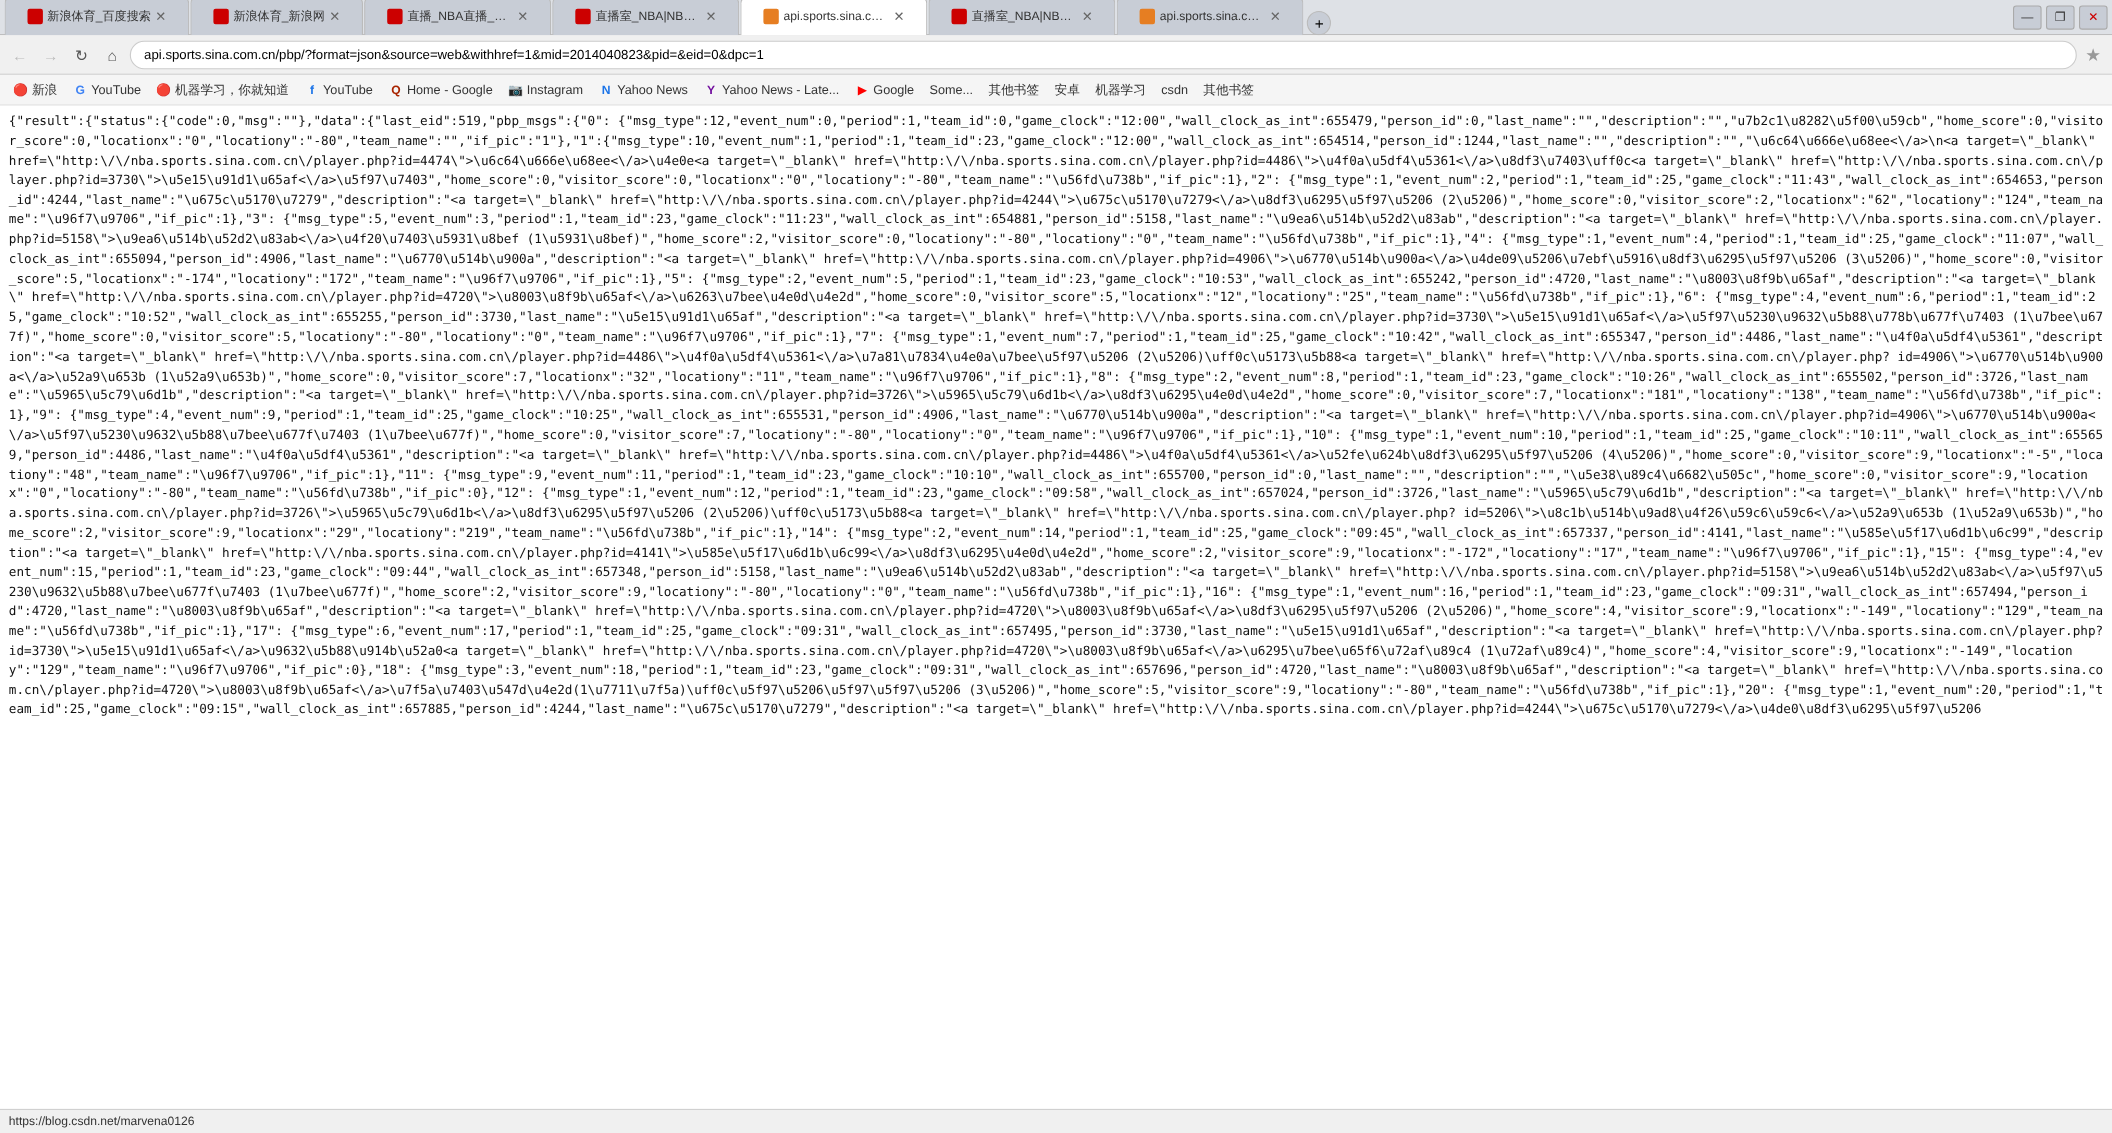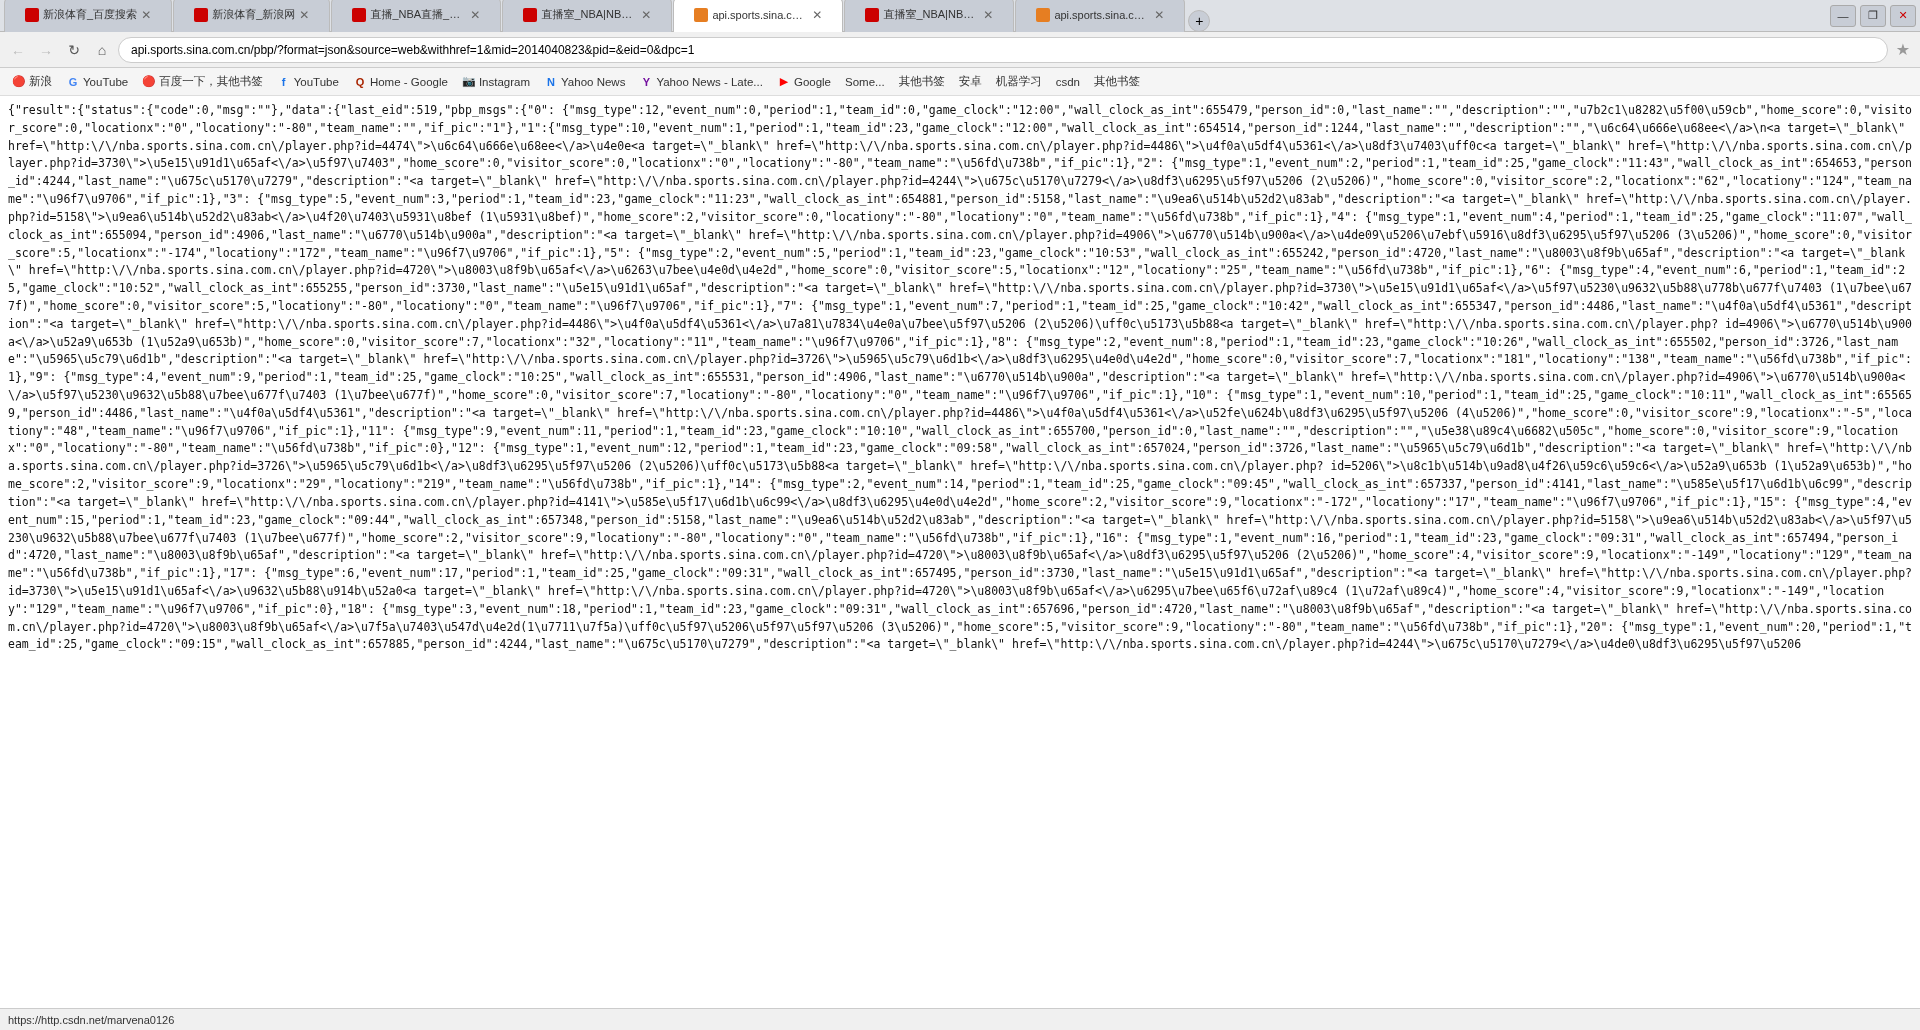--- a/index.html
+++ b/index.html
@@ -281,21 +281,21 @@
   <div class="bookmark-item">
     <span class="bookmark-icon bm-red">🔴</span>
     <span>新浪</span>
   </div>
   <div class="bookmark-item">
     <span class="bookmark-icon" style="font-weight:bold;color:#4285F4;">G</span>
     <span>YouTube</span>
   </div>
   <div class="bookmark-item">
     <span class="bookmark-icon">🔴</span>
-    <span>百度一下，其他书签</span>
+    <span>机器学习，你就知道</span>
   </div>
   <div class="bookmark-item">
     <span class="bookmark-icon bm-blue" style="font-weight:bold;">f</span>
     <span>YouTube</span>
   </div>
   <div class="bookmark-item">
     <span class="bookmark-icon" style="color:#a82400;font-weight:bold;">Q</span>
     <span>Home - Google</span>
   </div>
   <div class="bookmark-item">
@@ -377,14 +377,14 @@
 href=\"http:\/\/nba.sports.sina.com.cn\/player.php?id=3730\"&gt;\u5e15\u91d1\u65af&lt;\/a&gt;\u9632\u5b88\u914b\u52a0&lt;a target=\"_blank\" href=\"http:\/\/nba.sports.sina.com.cn\/player.php?id=4720\"&gt;\u8003\u8f9b\u65af&lt;\/a&gt;\u6295\u7bee\u65f6\u72af\u89c4
 (1\u72af\u89c4)","home_score":4,"visitor_score":9,"locationx":"-149","locationy":"129","team_name":"\u96f7\u9706","if_pic":0},"18":
 {"msg_type":3,"event_num":18,"period":1,"team_id":23,"game_clock":"09:31","wall_clock_as_int":657696,"person_id":4720,"last_name":"\u8003\u8f9b\u65af","description":"&lt;a target=\"_blank\"
 href=\"http:\/\/nba.sports.sina.com.cn\/player.php?id=4720\"&gt;\u8003\u8f9b\u65af&lt;\/a&gt;\u7f5a\u7403\u547d\u4e2d(1\u7711\u7f5a)\uff0c\u5f97\u5206\u5f97\u5f97\u5206
 (3\u5206)","home_score":5,"visitor_score":9,"locationy":"-80","team_name":"\u56fd\u738b","if_pic":1},"20":
 {"msg_type":1,"event_num":20,"period":1,"team_id":25,"game_clock":"09:15","wall_clock_as_int":657885,"person_id":4244,"last_name":"\u675c\u5170\u7279","description":"&lt;a target=\"_blank\"
 href=\"http:\/\/nba.sports.sina.com.cn\/player.php?id=4244\"&gt;\u675c\u5170\u7279&lt;\/a&gt;\u4de0\u8df3\u6295\u5f97\u5206</span>
 </div>
 
 <div class="status-bar">
-  <span>https://http.csdn.net/marvena0126</span>
+  <span>https://blog.csdn.net/marvena0126</span>
 </div>
 
 </body></html>

